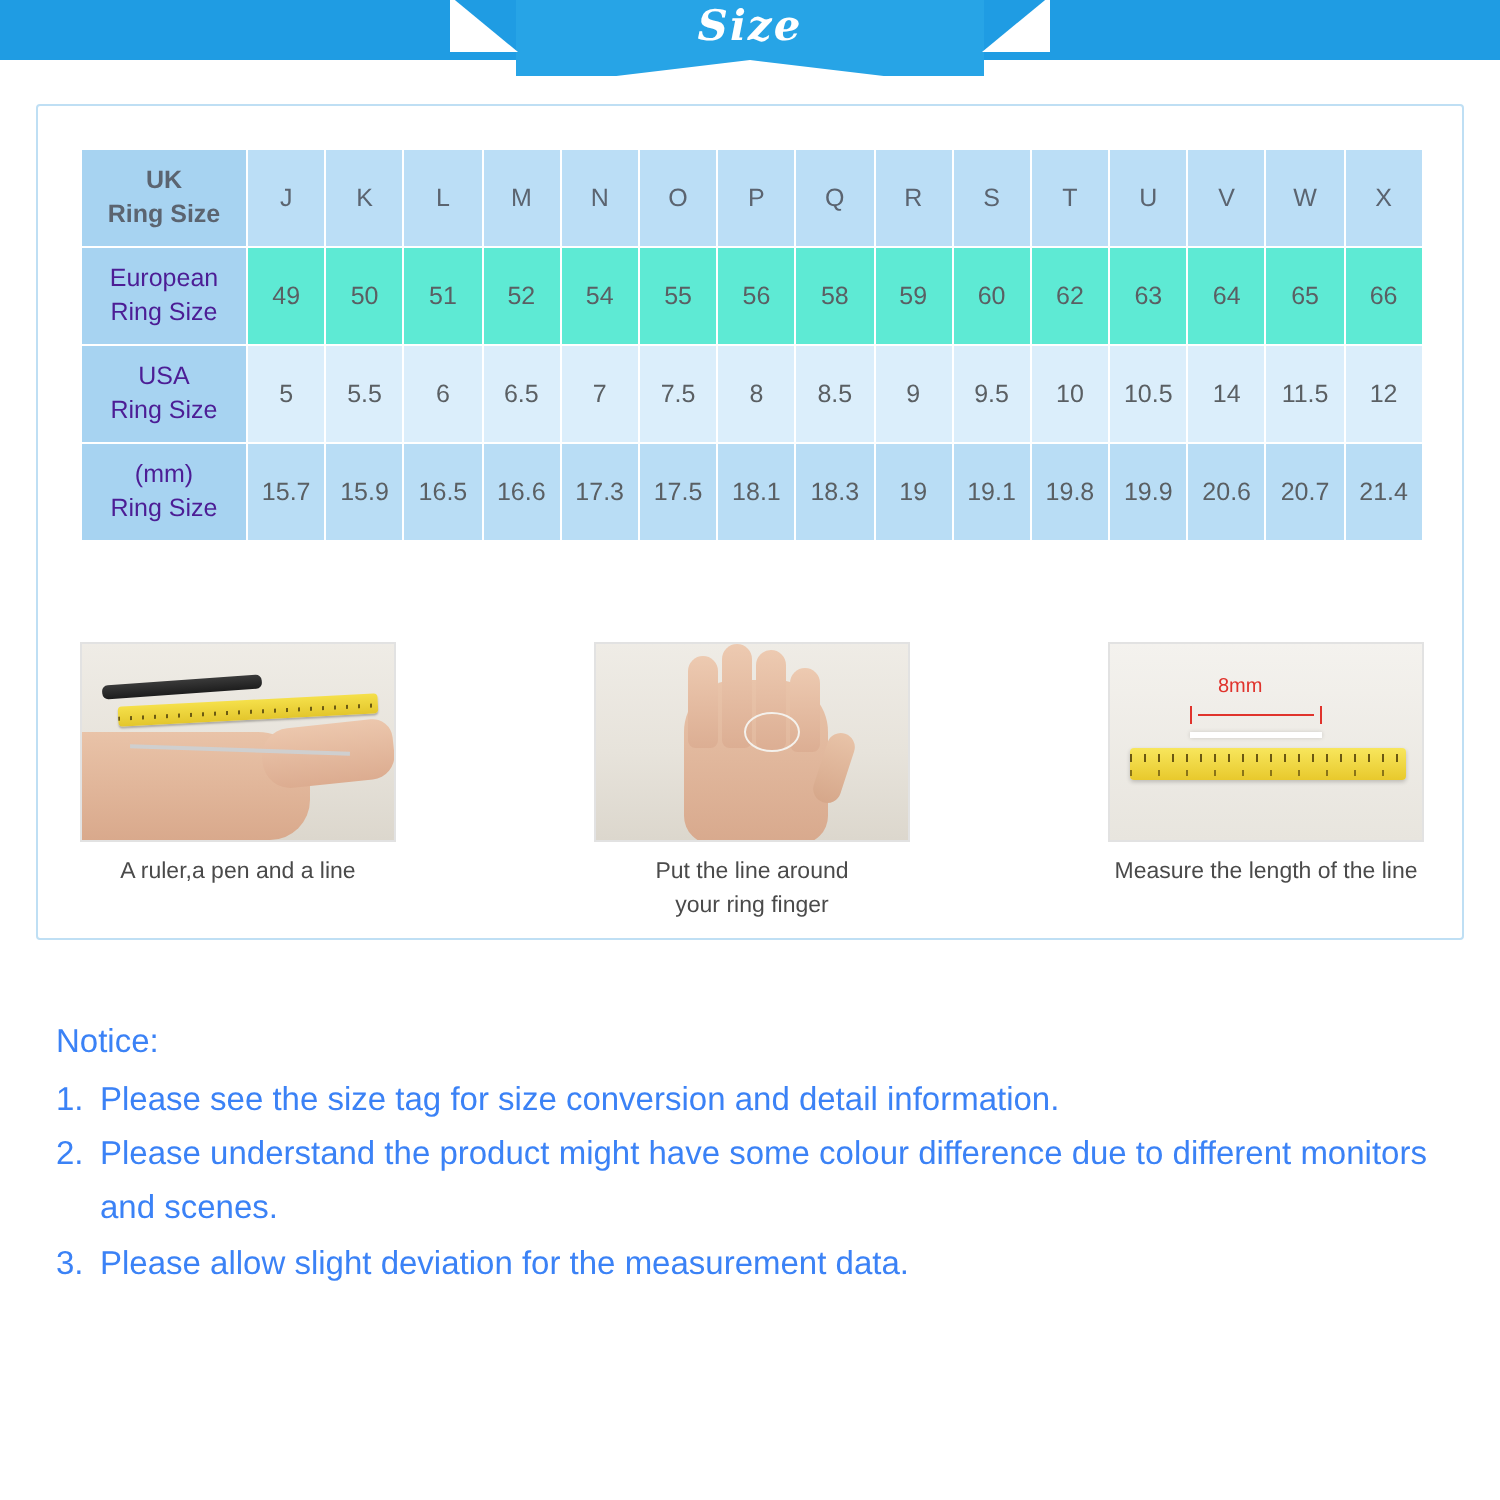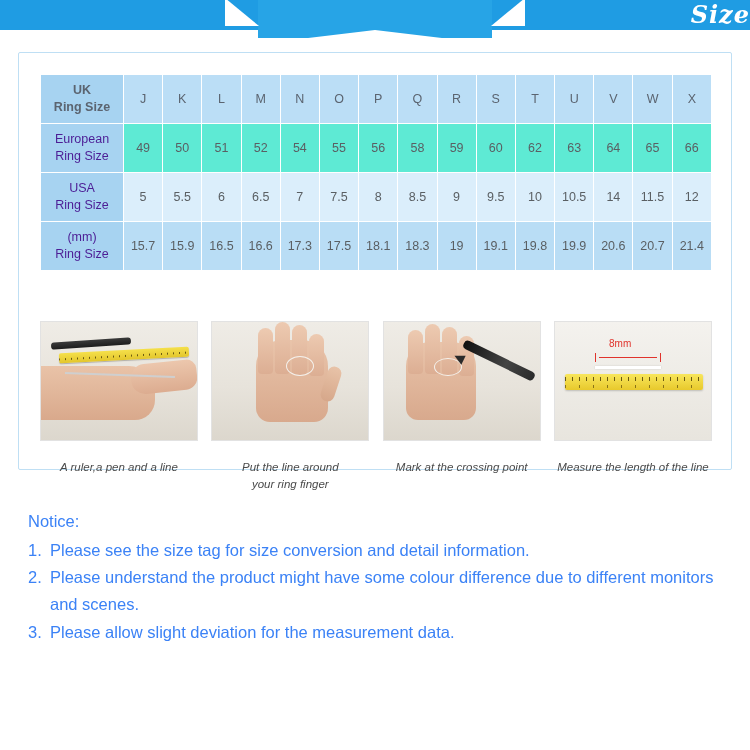--- a/index.html
+++ b/index.html
@@ -67,25 +67,25 @@
     width: 0; height: 0;
     border-left: 117px solid #27a4e6;
     border-right: 117px solid #27a4e6;
     border-bottom: 14px solid transparent;
   }
   .banner-title {
     position: absolute;
     left: 0;
     top: 0px;
     width: 750px;
-    text-align: right;
+    text-align: center;
     font-family: "DejaVu Serif", serif;
     font-style: italic;
     font-weight: bold;
-    font-size: 24px;
+    font-size: 21px;
     color: #ffffff;
     letter-spacing: 1px;
     z-index: 5;
   }
 
   
   .card {
     position: absolute;
     left: 18px;
     top: 52px;
@@ -156,34 +156,33 @@
     top: 268px;
     width: 672px;
     display: flex;
     justify-content: space-between;
   }
   .step {
     width: 158px;
   }
   .step-img {
     width: 158px;
-    height: 120px;
+    height: 100px;
     border: 1px solid #e2e2e2;
     box-sizing: border-box;
     position: relative;
     overflow: hidden;
     background: #f2efe9;
   }
   .step-cap {
-    margin-top: 18px;
+    margin-top: 7px;
     text-align: center;
     font-size: 11.5px;
     color: #4a4a4a;
     line-height: 1.45;
-    font-style: italic;
   }
 
   
   .bg-wall {
     position: absolute;
     left: 0; top: 0; right: 0; bottom: 0;
     background: linear-gradient(180deg, #efece6 0%, #e7e3db 55%, #dcd7cd 100%);
   }
   
   .s1-arm {
@@ -520,34 +519,20 @@
           <div class="s2-f s2-f4"></div>
           <div class="s2-thumb"></div>
           <div class="s2-thread"></div>
         </div>
         <div class="step-cap">
           <span>Put the line around</span><br>
           <span>your ring finger</span>
         </div>
       </div>
 
-      <div class="step">
-        <div class="step-img">
-          <div class="bg-wall"></div>
-          <div class="s3-palm"></div>
-          <div class="s3-f s3-f1"></div>
-          <div class="s3-f s3-f2"></div>
-          <div class="s3-f s3-f3"></div>
-          <div class="s3-f s3-f4"></div>
-          <div class="s3-thread"></div>
-          <div class="s3-pen-tip"></div>
-          <div class="s3-pen"></div>
-        </div>
-        <div class="step-cap">Mark at the crossing point</div>
-      </div>
 
       <div class="step">
         <div class="step-img">
           <div class="s4-wall"></div>
           <div class="s4-label">8mm</div>
           <div class="s4-arrow">
             <div class="bar"></div>
               <div class="l"></div>
               <div class="r"></div>
           </div>

